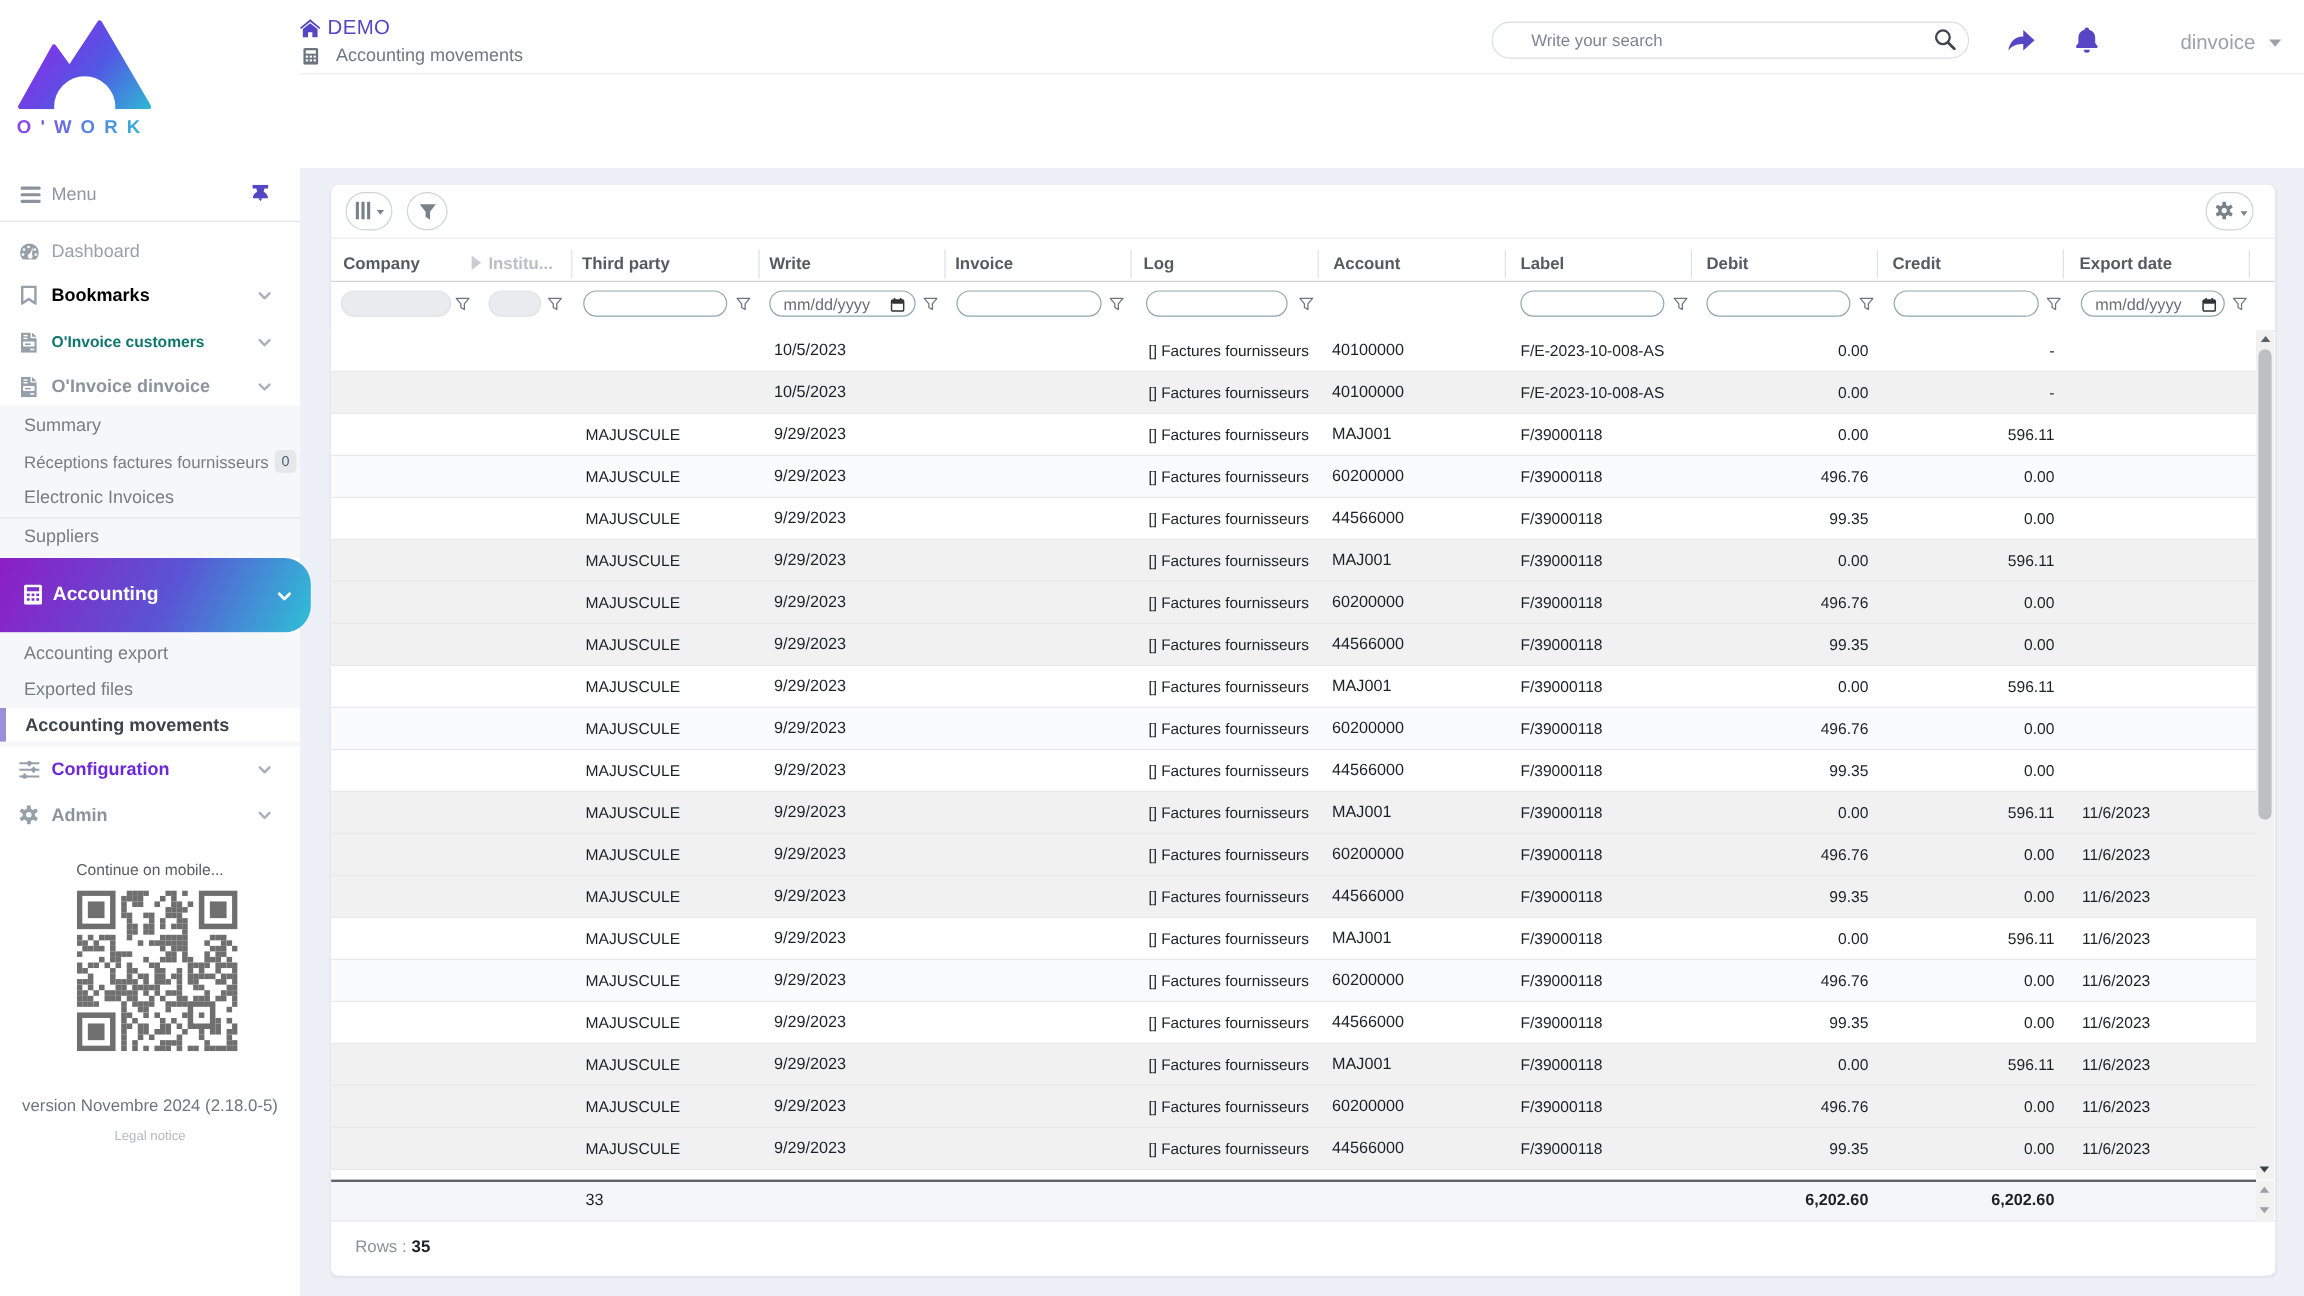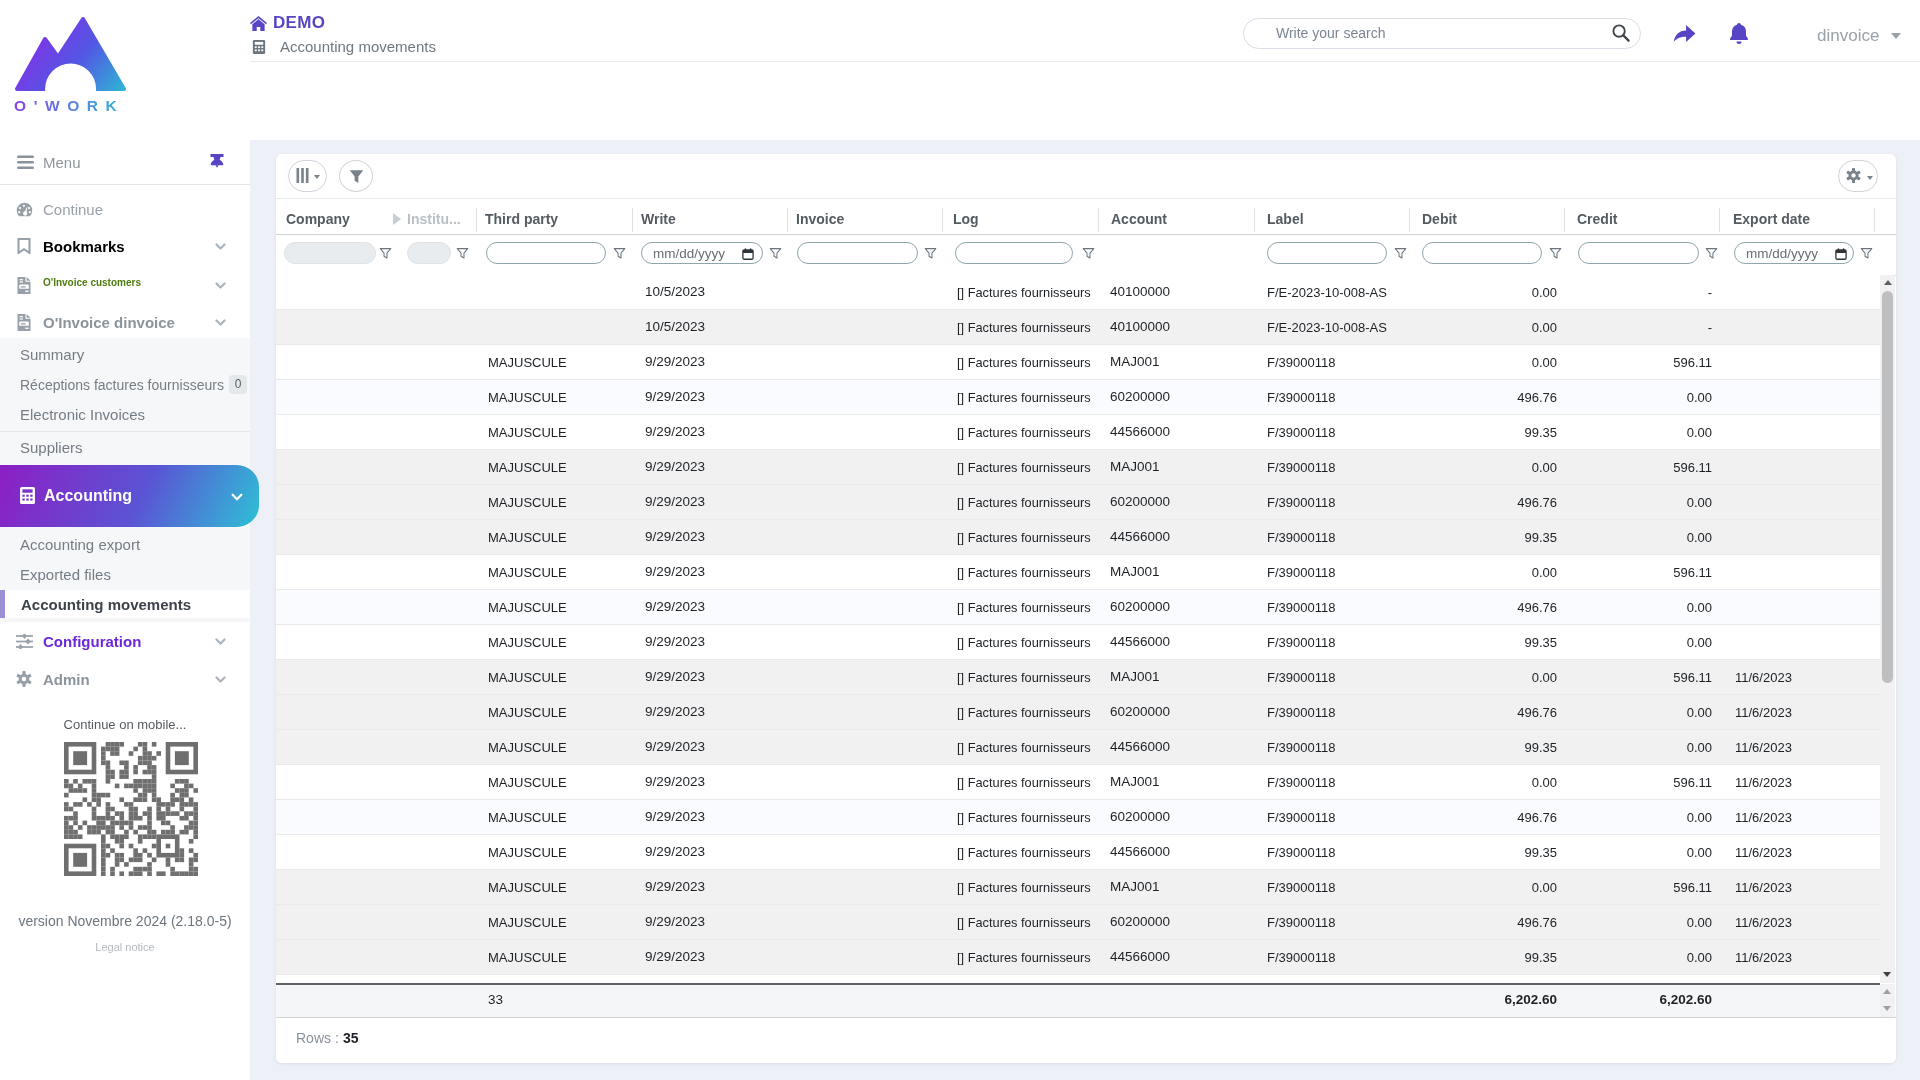--- a/index.html
+++ b/index.html
@@ -6,21 +6,21 @@
 body{position:relative;font-family:"Liberation Sans",sans-serif;background:#edf0f7;overflow:hidden}
 .abs{position:absolute}
 </style></head><body>
 
 <div class="abs" style="left:250px;top:0;width:1670px;height:140px;background:#fff"></div>
 <div class="abs" style="left:250px;top:61px;width:1670px;height:1px;background:#e9ebf0"></div>
 <svg style="position:absolute;left:250px;top:15px" width="17" height="17" viewBox="0 0 18 16">
     <path d="M9 0 0 7.5l1 1.2L9 2.4l8 6.3 1-1.2z" fill="#5646c6"></path>
     <path d="M2.5 8.8V16h4.6v-4.4h3.8V16h4.6V8.8L9 3.6z" fill="#5646c6"></path>
   </svg>
-<div class="abs" style="left:273px;top:13px;font-size:17px;font-weight:bold;color:#5646c6;letter-spacing:0.3px">DEMO</div>
+<div class="abs" style="left:273px;top:13px;font-size:17px;font-weight:normal;color:#5646c6;letter-spacing:0.3px">DEMO</div>
 <svg style="position:absolute;left:252px;top:40px" width="14" height="14" viewBox="0 0 16 16">
     <rect x="1" y="0" width="14" height="16" rx="1.5" fill="#6c757d"></rect>
     <rect x="3.2" y="2.2" width="9.6" height="3.2" fill="#fff"></rect>
     <rect x="3.2" y="7.2" width="2.2" height="2" fill="#fff"></rect>
     <rect x="6.9" y="7.2" width="2.2" height="2" fill="#fff"></rect>
     <rect x="10.6" y="7.2" width="2.2" height="2" fill="#fff"></rect>
     <rect x="3.2" y="10.8" width="2.2" height="2" fill="#fff"></rect>
     <rect x="6.9" y="10.8" width="2.2" height="2" fill="#fff"></rect>
     <rect x="10.6" y="10.8" width="2.2" height="2" fill="#fff"></rect>
   </svg>
@@ -71,38 +71,38 @@
 <div class="abs" style="left:0;top:184px;width:250px;height:1px;background:#e2e4e8"></div>
 <svg style="position:absolute;left:16px;top:202px" width="17" height="15" viewBox="0 0 20 18">
     <path d="M10 1a9.3 9.3 0 0 0-9.3 9.3c0 2.7 1.1 5.1 2.9 6.8h12.8a9.3 9.3 0 0 0 2.9-6.8A9.3 9.3 0 0 0 10 1z" fill="#97a0a8"></path>
     <circle cx="9.2" cy="4.6" r="1.35" fill="#fff"></circle>
     <circle cx="4.6" cy="7.2" r="1.35" fill="#fff"></circle>
     <circle cx="15.4" cy="7.2" r="1.35" fill="#fff"></circle>
     <circle cx="3.6" cy="12.2" r="1.35" fill="#fff"></circle>
     <circle cx="16.4" cy="12.2" r="1.35" fill="#fff"></circle>
     <path d="M13.6 4.6 L10.6 11.1 c-1.5 0.3-2.5 1.6-2.3 3 0.1 1 0.9 1.9 1.9 2.1 1.6 0.4 3.1-0.8 3.1-2.4 0-0.7-0.3-1.3-0.8-1.8z" fill="#fff"></path>
   </svg>
-<div class="abs" style="left:43px;top:201px;font-size:15px;font-weight:normal;color:#99a1a9">Continue</div>
+<div class="abs" style="left:43px;top:201px;font-size:15px;font-weight:normal;color:#99a1a9">Dashboard</div>
 <svg style="position:absolute;left:17px;top:238px" width="14" height="16" viewBox="0 0 14 16">
     <path d="M1.5 1h11v14l-5.5-3.8L1.5 15z" fill="none" stroke="#97a0a8" stroke-width="2"></path>
   </svg>
 <div class="abs" style="left:43px;top:238px;font-size:15px;font-weight:bold;color:#000000">Bookmarks</div>
 <svg style="position:absolute;left:214px;top:240px" width="13" height="13" viewBox="0 0 16 16">
     <path d="M3 5.5 8 10.5 13 5.5" fill="none" stroke="#aab2ba" stroke-width="2.6" stroke-linecap="round" stroke-linejoin="round"></path>
   </svg>
 <svg style="position:absolute;left:17px;top:277px" width="14" height="17" viewBox="0 0 14 17">
     <path d="M0.5 0 h8 v4.8 h5 V17 h-13 Z" fill="#97a0a8"></path>
     <path d="M9.6 0 L13.5 3.7 H9.6 Z" fill="#97a0a8"></path>
     <rect x="2.6" y="2.1" width="3.4" height="1.2" fill="#fff"></rect>
     <rect x="2.6" y="4.4" width="3.4" height="1.2" fill="#fff"></rect>
     <rect x="2.2" y="7.6" width="9.6" height="4.2" rx="0.9" fill="#fff"></rect>
     <rect x="3.8" y="9.2" width="4.8" height="1.3" fill="#97a0a8"></rect>
     <rect x="8.2" y="13.6" width="3.4" height="1.3" fill="#fff"></rect>
   </svg>
-<div class="abs" style="left:43px;top:277px;font-size:10px;font-weight:bold;color:#4d7c0f">O'Invoice customers</div>
+<div class="abs" style="left:43px;top:277px;font-size:13px;font-weight:bold;color:#0f766e">O'Invoice customers</div>
 <svg style="position:absolute;left:214px;top:279px" width="13" height="13" viewBox="0 0 16 16">
     <path d="M3 5.5 8 10.5 13 5.5" fill="none" stroke="#aab2ba" stroke-width="2.6" stroke-linecap="round" stroke-linejoin="round"></path>
   </svg>
 <svg style="position:absolute;left:17px;top:314px" width="14" height="17" viewBox="0 0 14 17">
     <path d="M0.5 0 h8 v4.8 h5 V17 h-13 Z" fill="#97a0a8"></path>
     <path d="M9.6 0 L13.5 3.7 H9.6 Z" fill="#97a0a8"></path>
     <rect x="2.6" y="2.1" width="3.4" height="1.2" fill="#fff"></rect>
     <rect x="2.6" y="4.4" width="3.4" height="1.2" fill="#fff"></rect>
     <rect x="2.2" y="7.6" width="9.6" height="4.2" rx="0.9" fill="#fff"></rect>
     <rect x="3.8" y="9.2" width="4.8" height="1.3" fill="#97a0a8"></rect>

